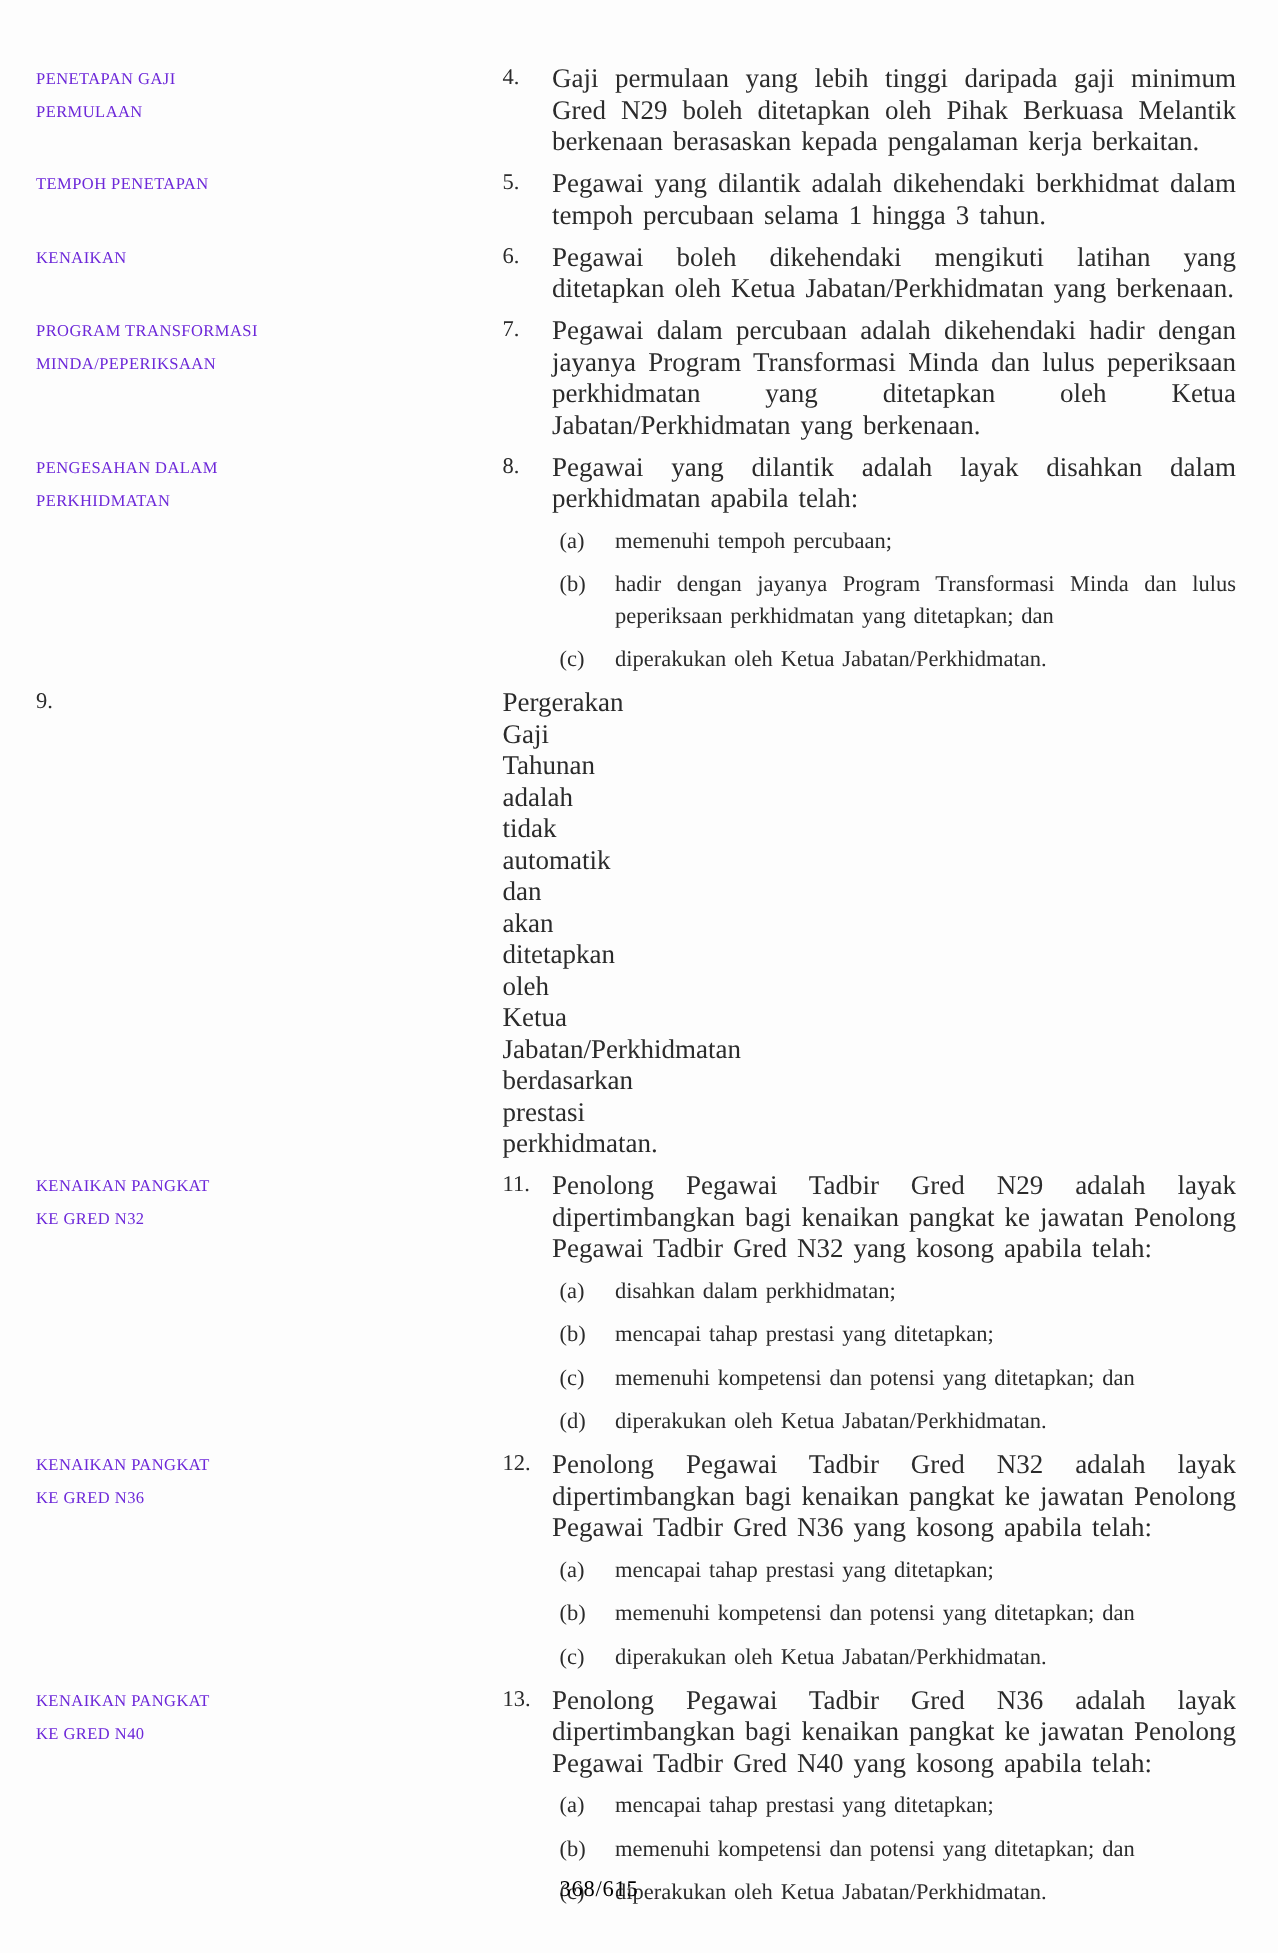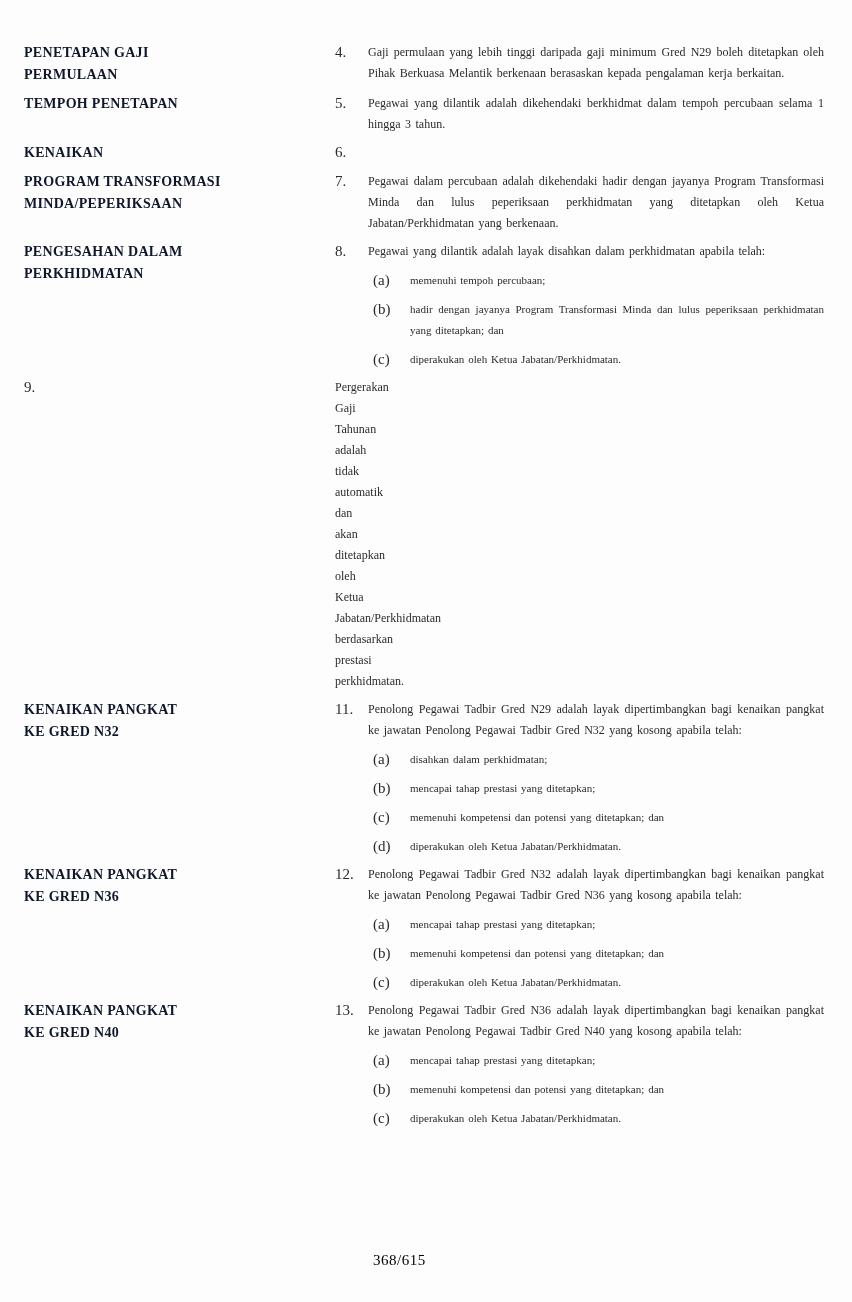--- a/index.html
+++ b/index.html
@@ -14,51 +14,51 @@
     font-family: "Liberation Serif", "DejaVu Serif", serif;
     padding: 42px 28px 0 24px;
     overflow: hidden;
   }
   .row {
     display: grid;
     grid-template-columns: 311px 33px 1fr;
     margin-bottom: 7px;
   }
   .heading {
-    font-weight: bold;
-    font-size: 14px;
+    font-weight: normal;
+    font-size: 11px;
     line-height: 22px;
     letter-spacing: 0.3px;
     white-space: pre-line;
-    color: #0f172a;
+    color: #6d28d9;
     padding-right: 12px;
   }
   .num {
     font-size: 15px;
     line-height: 21px;
   }
   .content { min-width: 0; }
   .body {
-    font-size: 12px;
+    font-size: 18px;
     line-height: 21px;
     text-align: justify;
     word-spacing: 0.12em;
   }
   .subitem {
     display: grid;
     grid-template-columns: 37px 1fr;
     margin-left: 5px;
     margin-top: 8px;
   }
   .sublabel {
     font-size: 15px;
     line-height: 21px;
   }
   .subtext {
-    font-size: 11px;
+    font-size: 15px;
     line-height: 21px;
     text-align: justify;
     word-spacing: 0.1em;
   }
   .page-footer {
     position: absolute;
     top: 1250px;
     left: 373px;
     font-size: 15px;
     line-height: 21px;
@@ -84,20 +84,23 @@
     <div class="heading">TEMPOH PENETAPAN</div>
     <div class="num">5.</div>
     <div class="content">
       <p class="body">Pegawai yang dilantik adalah dikehendaki berkhidmat dalam tempoh percubaan selama 1 hingga 3 tahun.</p>
     </div>
   </div>
 
   <div class="row">
     <div class="heading">KENAIKAN</div>
     <div class="num">6.</div>
+    <div class="content">
+      <p class="body">Pegawai boleh dikehendaki mengikuti latihan yang ditetapkan oleh Ketua Jabatan/Perkhidmatan yang berkenaan.</p>
+    </div>
   </div>
 
   <div class="row">
     <div class="heading">PROGRAM TRANSFORMASI
 MINDA/PEPERIKSAAN</div>
     <div class="num">7.</div>
     <div class="content">
       <p class="body">Pegawai dalam percubaan adalah dikehendaki hadir dengan jayanya Program Transformasi Minda dan lulus peperiksaan perkhidmatan yang ditetapkan oleh Ketua Jabatan/Perkhidmatan yang berkenaan.</p>
     </div>
   </div>

